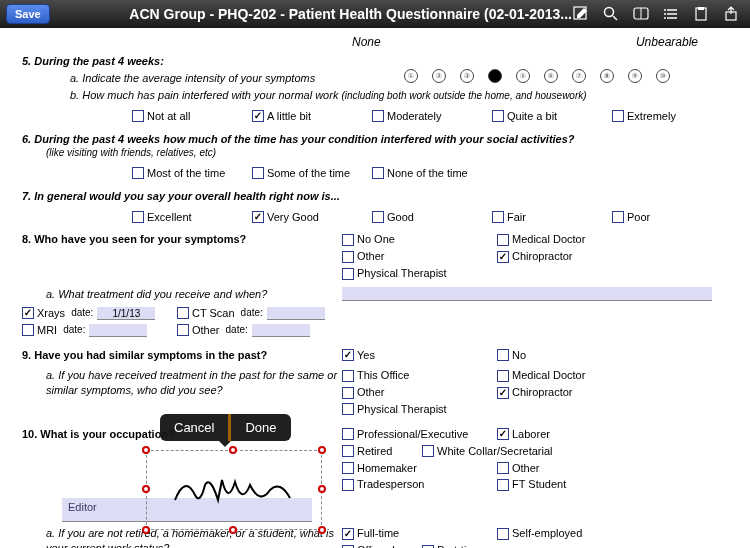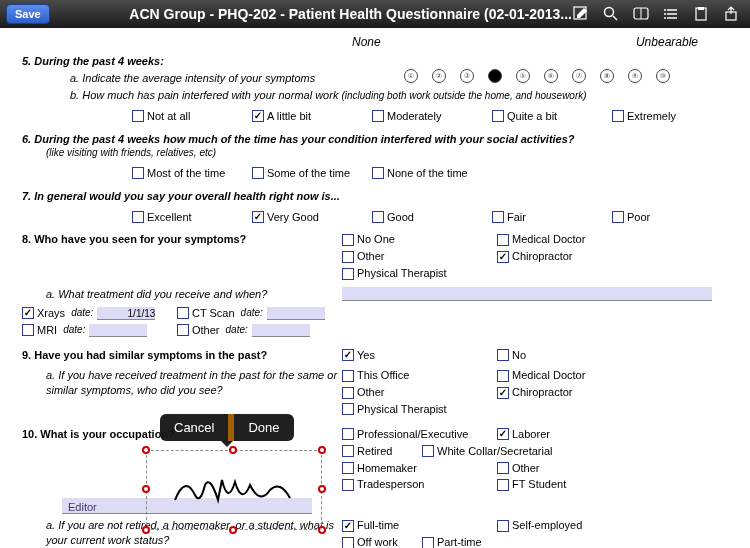--- a/index.html
+++ b/index.html
@@ -20,27 +20,27 @@
 .opts{display:flex;margin-left:110px;margin-top:6px}
 .opt{display:flex;align-items:center;min-width:120px}
 .cb{width:12px;height:12px;border:1.2px solid #2e3a8f;margin-right:3px;display:inline-flex;align-items:center;justify-content:center;font-size:10px;color:#000;flex-shrink:0}
 .cb.chk::after{content:"✓";font-weight:bold;line-height:1}
 .row{display:flex;align-items:flex-start;margin-top:4px}
 .left-q{width:320px;font-weight:bold;}
 .left-sub{width:320px;font-style:italic;padding-left:24px}
 .right-opts{flex:1;display:flex;flex-wrap:wrap}
 .right-opts .opt{min-width:155px;margin-bottom:2px}
 .field{background:#dcdcf5;border-bottom:1px solid #888;height:14px;display:inline-block}
-.date-lbl{font-style:italic;font-size:10px;margin:0 4px 0 6px}
-.date-val{background:#dcdcf5;border-bottom:1px solid #888;width:58px;height:13px;display:inline-block;text-align:right;font-size:10px;line-height:13px}
-.occ-input{background:#dcdcf5;border-bottom:1px solid #888;width:250px;height:16px;margin-left:40px;margin-top:4px;padding:2px 6px;font-size:11px;color:#3a3a6a}
+.date-lbl{font-size:10px;margin:0 4px 0 6px}
+.date-val{background:#dcdcf5;border-bottom:1px solid #888;width:58px;height:13px;display:inline-block;text-align:center;font-size:10px;line-height:13px}
+.occ-input{background:#dcdcf5;border-bottom:1px solid #888;width:250px;height:24px;margin-left:40px;margin-top:4px;padding:2px 6px;font-size:11px;color:#3a3a6a}
 .popup{position:absolute;left:160px;top:414px;background:rgba(20,20,20,0.95);border-radius:6px;display:flex;color:#fff;font-size:13px}
 .popup::after{content:"";position:absolute;bottom:-6px;left:50%;margin-left:-6px;border:6px solid transparent;border-top-color:rgba(20,20,20,0.95);border-bottom:none}
 .popup div{padding:6px 14px}
-.popup div:first-child{border-right:6px solid #a16207}
+.popup div:first-child{border-right:3px solid #a16207}
 .sel-box{position:absolute;left:146px;top:450px;width:176px;height:80px;border:1px dashed #888}
 .handle{position:absolute;width:8px;height:8px;background:#fff;border:2px solid #c00;border-radius:50%}
 .sig-svg{position:absolute;left:170px;top:470px}
 .paren{font-style:italic;font-size:10px}
 </style>
 </head>
 <body>
 
 <div class="navbar">
   <button class="save-btn">Save</button>

